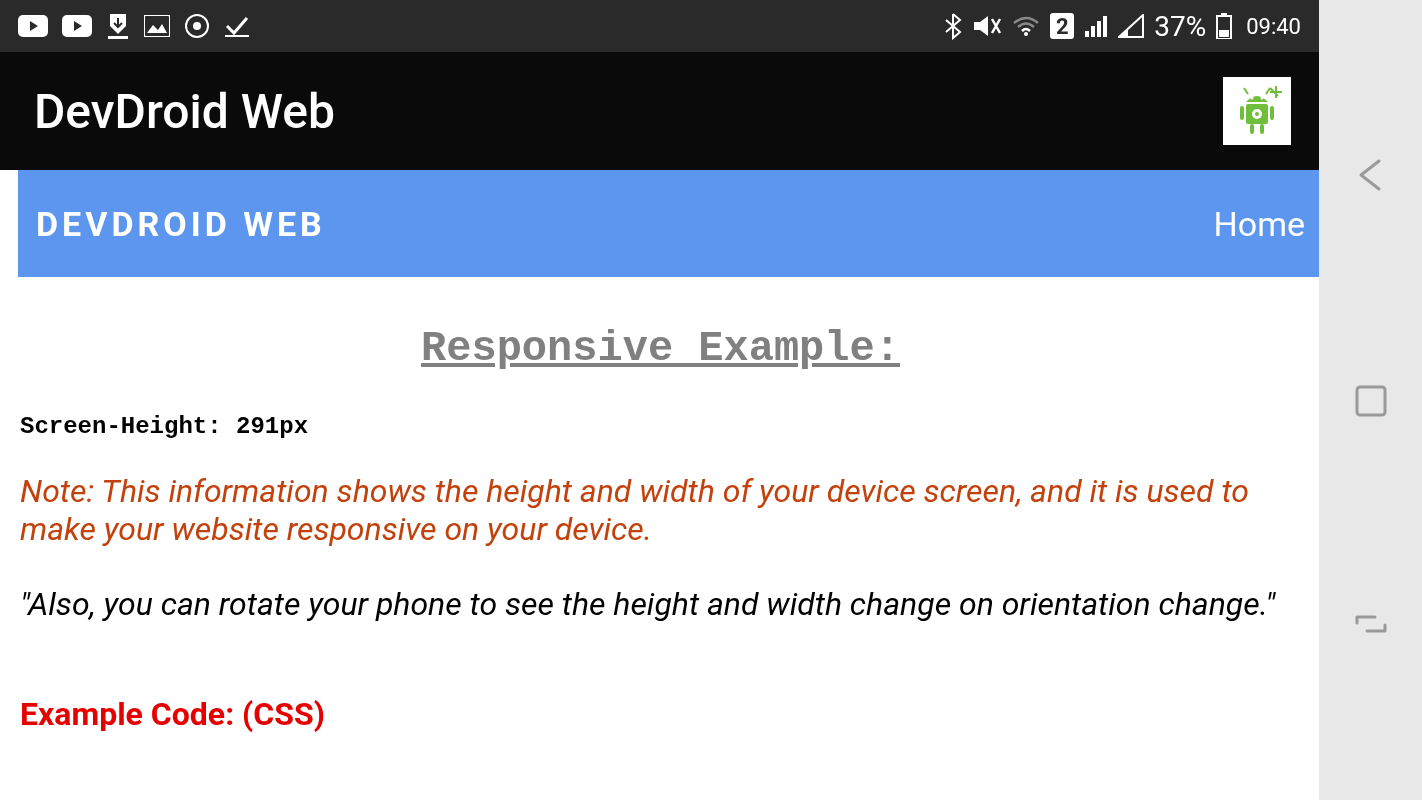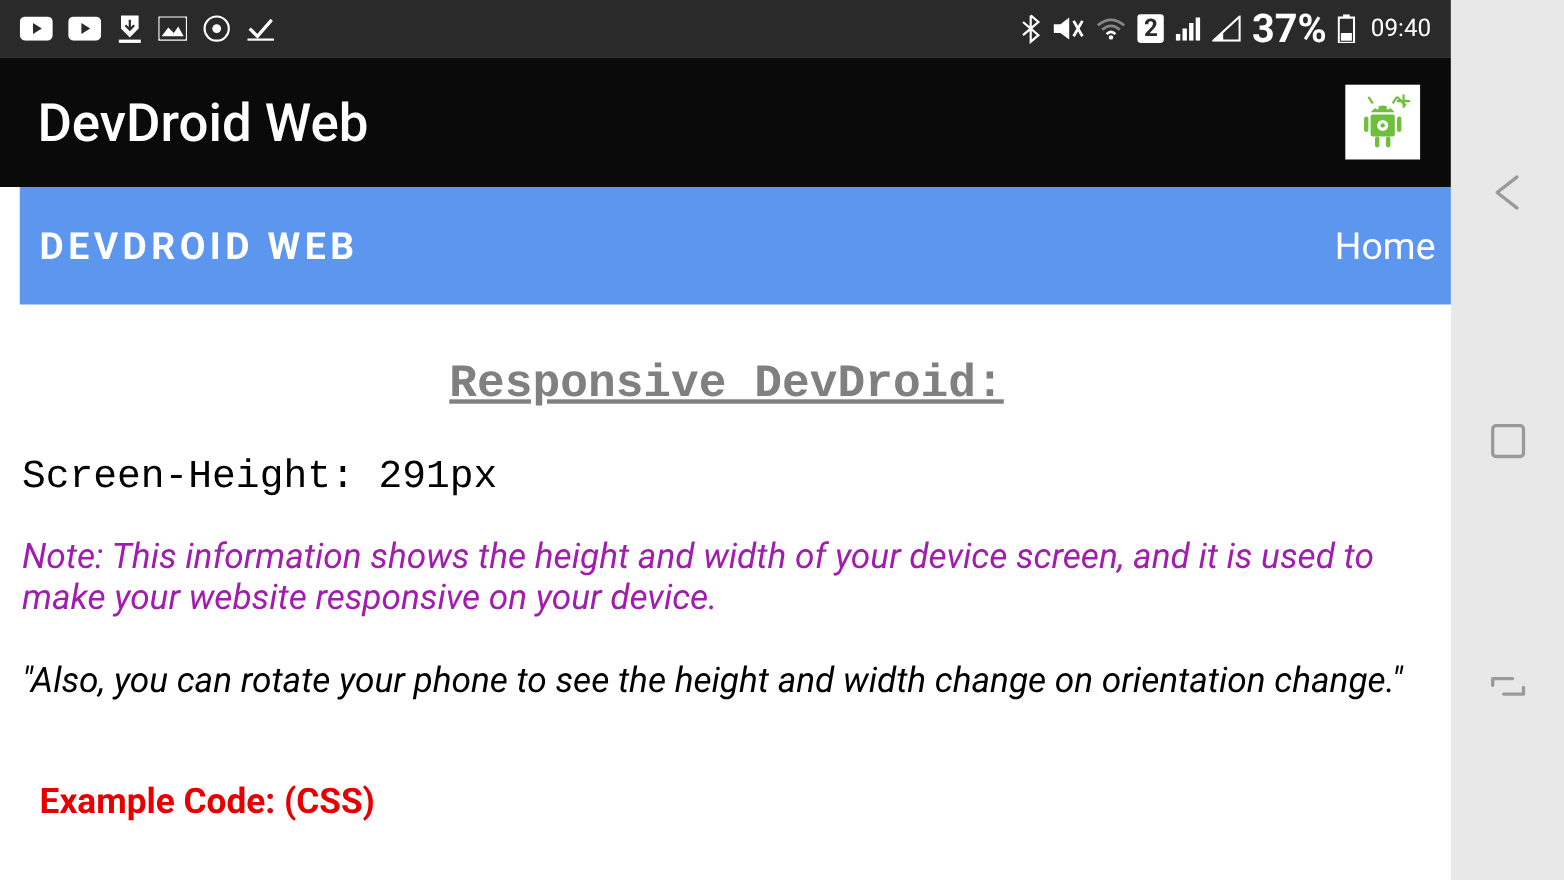--- a/index.html
+++ b/index.html
@@ -77,43 +77,43 @@
       text-align: center;
       font-family: "Courier New", monospace;
       font-size: 42px;
       font-weight: 700;
       color: #808080;
       text-decoration: underline;
       margin: 20px 0 40px 0;
     }
     .metric {
       font-family: "Courier New", monospace;
-      font-size: 36px;
-      font-weight: 400;
+      font-size: 24px;
+      font-weight: 700;
       color: #000;
       margin: 4px 0 30px 0;
     }
     .note {
       font-style: italic;
       font-size: 32px;
       line-height: 1.2;
-      color: #a21caf;
+      color: #c2410c;
       margin: 32px 0 0 0;
     }
     .note2 {
       font-style: italic;
       font-size: 32px;
       color: #000;
       margin: 36px 0 0 0;
     }
     .code-heading {
       color: #e60000;
       font-size: 32px;
       font-weight: 700;
-      margin: 72px 0 0 16px;
+      margin: 72px 0 0 0;
     }
     .side-panel {
       width: 103px;
       background: #e8e8e8;
       display: flex;
       flex-direction: column;
       align-items: center;
       justify-content: space-between;
       padding: 155px 0 155px 0;
     }
@@ -123,21 +123,21 @@
       background: #fff;
       color: #2a2a2a;
       font-weight: 700;
       font-size: 22px;
       width: 24px;
       height: 26px;
       align-items: center;
       justify-content: center;
       border-radius: 3px;
     }
-    .batt-text { font-size: 36px; font-weight: 700; }
+    .batt-text { font-size: 28px; font-weight: 400; }
     .time-text { font-size: 22px; font-weight: 400; margin-left: 4px; }
   </style>
 </head>
 <body>
 
 <div class="phone-area">
 
   <div class="status-bar">
     <div class="status-left">
       <span class="status-icon">
@@ -246,21 +246,21 @@
   </div>
 
   <div class="web-nav">
     <div class="web-brand">DEVDROID WEB</div>
     <div class="web-links">
       <span class="web-link">Home</span>
     </div>
   </div>
 
   <div class="content">
-    <h2 class="page-heading">Responsive DevDroid:</h2>
+    <h2 class="page-heading">Responsive Example:</h2>
     <p class="metric">Screen-Height: 291px</p>
     <p class="note">Note: This information shows the height and width of your device screen, and it is used to make your website responsive on your device.</p>
     <p class="note2">"Also, you can rotate your phone to see the height and width change on orientation change."</p>
     <p class="code-heading">Example Code: (CSS)</p>
   </div>
 
 </div>
 
 <div class="side-panel">
   <div class="side-btn">

